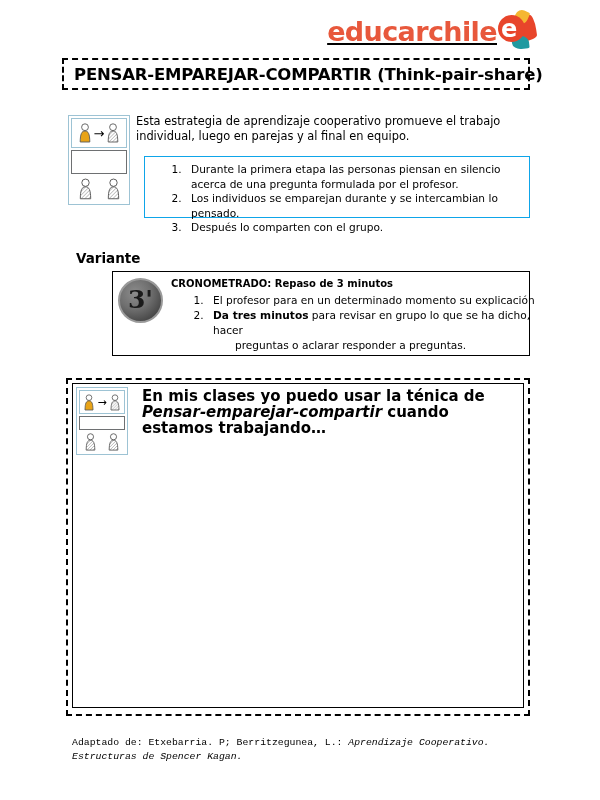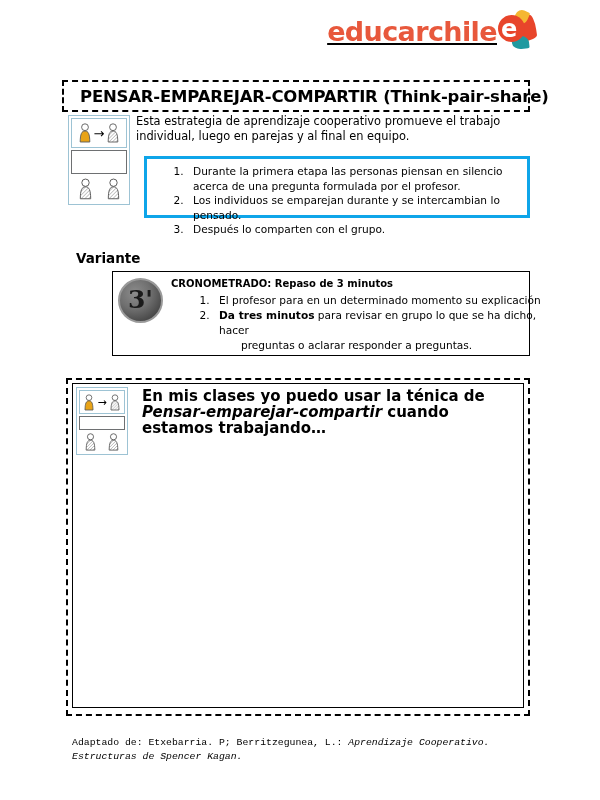--- a/index.html
+++ b/index.html
@@ -88,28 +88,28 @@
     height: 27px;
     background: #e8452b;
     border-radius: 50%;
     z-index: 2;
   }
 
   
   .title-box {
     position: absolute;
     left: 62px;
-    top: 80px;
+    top: 58px;
     width: 468px;
     height: 32px;
     border: 2px dashed #000000;
     box-sizing: border-box;
     display: flex;
     align-items: center;
-    padding-left: 16px;
+    padding-left: 10px;
   }
   .title-text {
     font-family: "DejaVu Sans", sans-serif;
     font-size: 16.5px;
     font-weight: 700;
     letter-spacing: -0.2px;
     white-space: nowrap;
   }
 
   
@@ -162,21 +162,21 @@
     line-height: 15px;
   }
 
   
   .steps-box {
     position: absolute;
     left: 144px;
     top: 156px;
     width: 386px;
     height: 62px;
-    border: 3px solid #0ea5e9;
+    border: 1px solid #0ea5e9;
     box-sizing: border-box;
     background: #ffffff;
   }
   ol.steps {
     margin: 5px 0 0 0;
     padding-left: 40px;
     font-family: "DejaVu Sans", sans-serif;
     font-size: 10.6px;
     line-height: 14.5px;
   }
@@ -229,21 +229,21 @@
   .cron-title {
     position: absolute;
     left: 58px;
     top: 6px;
     font-family: "DejaVu Sans", sans-serif;
     font-size: 10px;
     font-weight: 700;
   }
   ol.cron-steps {
     position: absolute;
-    left: 72px;
+    left: 66px;
     top: 21px;
     width: 340px;
     margin: 0;
     padding-left: 28px;
     font-family: "DejaVu Sans", sans-serif;
     font-size: 10.6px;
     line-height: 15px;
   }
   ol.cron-steps li {
     padding-left: 6px;

